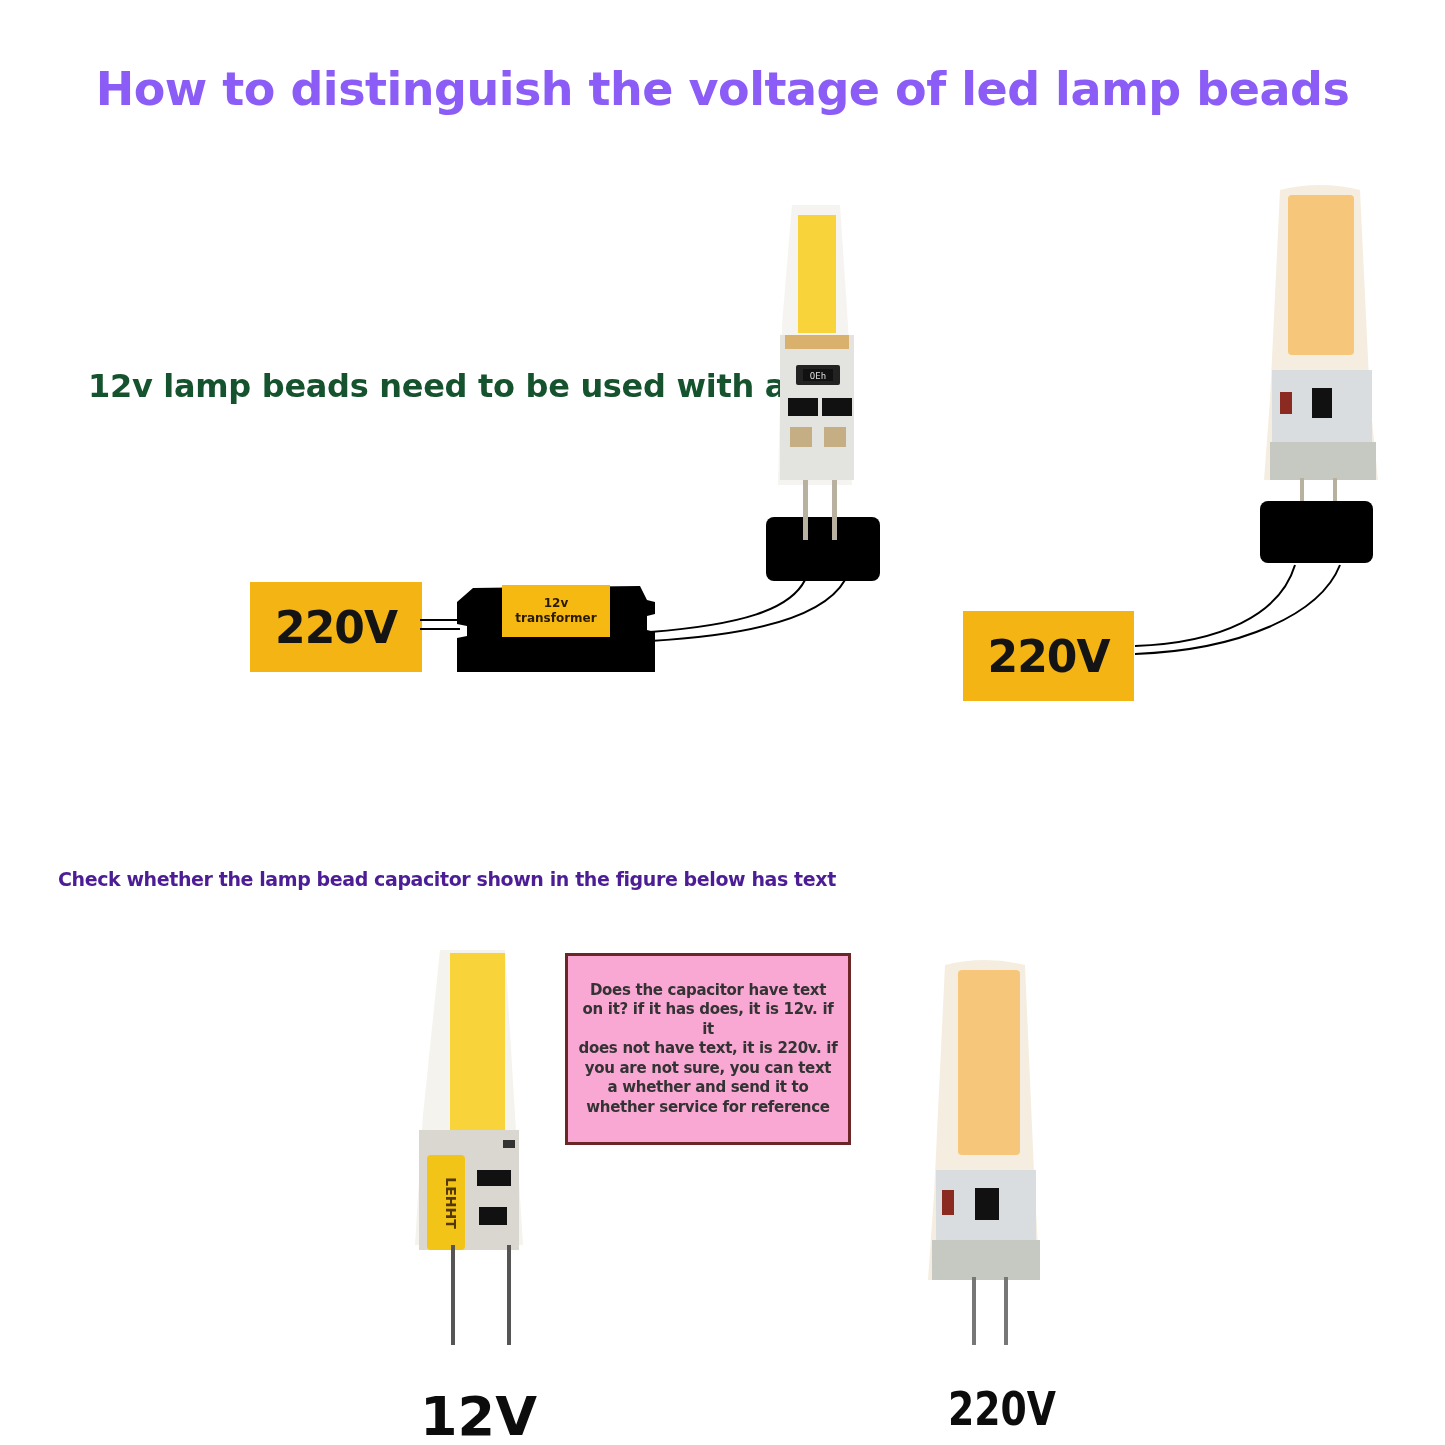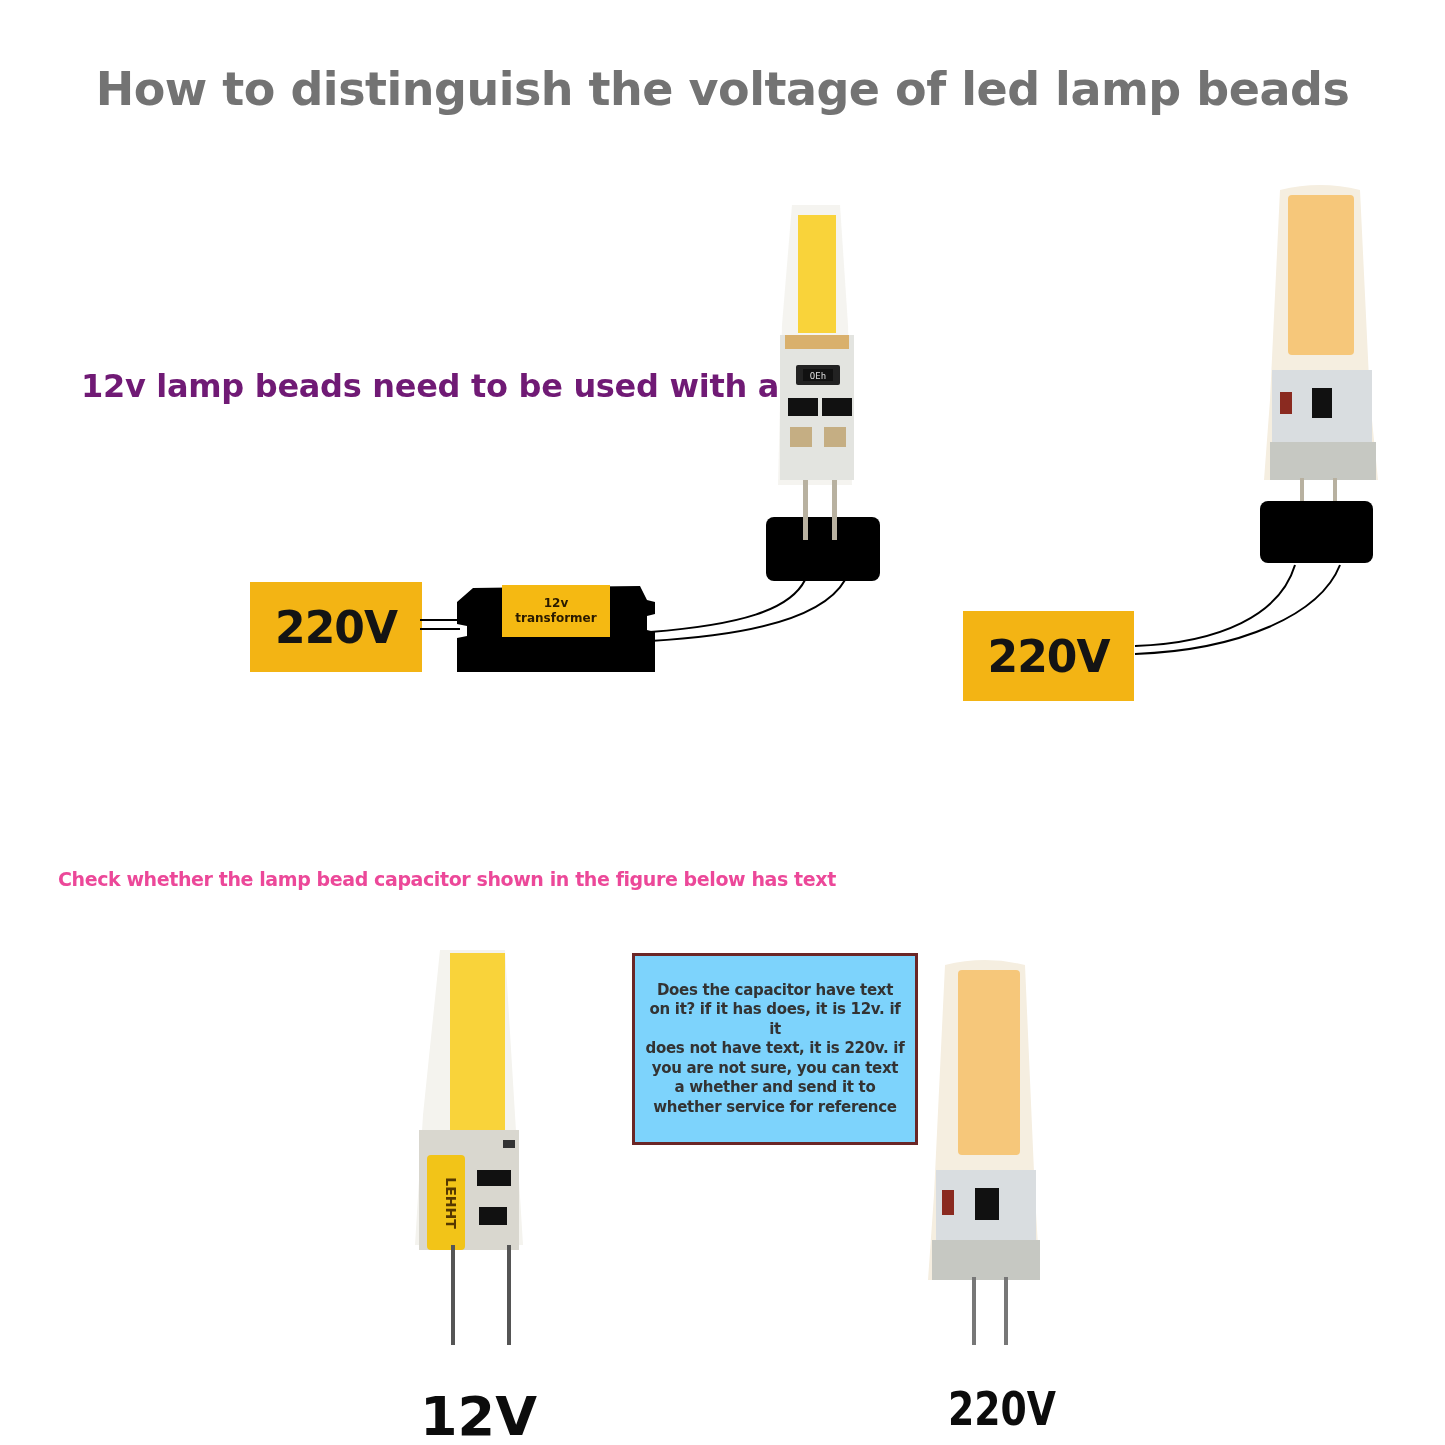--- a/index.html
+++ b/index.html
@@ -1,26 +1,26 @@
 <!DOCTYPE html>
 <html><head>
 <meta charset="utf-8">
 <style>
   html, body { margin:0; padding:0; background:#ffffff; }
   body { width:1445px; height:1445px; position:relative; overflow:hidden; font-family:"DejaVu Sans", sans-serif; color:#111; }
   .abs { position:absolute; }
-  .title { left:0; top:62px; width:1445px; text-align:center; font-weight:bold; font-size:46px; letter-spacing:-0.5px; color:#737373; }
-  .desc { left:81px; top:366px; width:700px; font-weight:bold; font-size:32px; line-height:40px; color:#701a75; letter-spacing:-0.3px; }
-  .check { left:58px; top:868px; font-weight:bold; font-size:19px; color:#ec4899; letter-spacing:-0.4px; }
+  .title { left:0; top:62px; width:1445px; text-align:center; font-weight:bold; font-size:46px; letter-spacing:-0.5px; color:#8b5cf6; }
+  .desc { left:88px; top:366px; width:700px; font-weight:bold; font-size:32px; line-height:40px; color:#14532d; letter-spacing:-0.3px; }
+  .check { left:58px; top:868px; font-weight:bold; font-size:19px; color:#4c1d95; letter-spacing:-0.4px; }
   .vbox { background:#f3b414; display:flex; align-items:center; justify-content:center; font-weight:bold; color:#141414; }
   .vbox span { font-size:44px; letter-spacing:-1px; }
   .socket { background:#000; border-radius:8px; }
   .transformer { left:455px; top:580px; width:200px; height:92px; }
   .tlabel { position:absolute; left:47px; top:5px; width:108px; height:52px; background:#f5b912; color:#2a1a00; font-weight:bold; text-align:center; font-size:12px; line-height:15px; display:flex; flex-direction:column; justify-content:center; }
-  .note { left:632px; top:953px; width:286px; height:192px; border:3px solid #6b2626; box-sizing:border-box; background:#7dd3fc; display:flex; align-items:center; justify-content:center; text-align:center; }
+  .note { left:565px; top:953px; width:286px; height:192px; border:3px solid #6b2626; box-sizing:border-box; background:#f9a8d4; display:flex; align-items:center; justify-content:center; text-align:center; }
   .note p { margin:0; padding:0 8px; font-size:15px; font-weight:bold; line-height:19.5px; color:#333; letter-spacing:-0.3px; }
   .biglabel { font-weight:bold; color:#0c0c0c; }
 </style>
 </head>
 <body>
 
 <div class="abs title">How to distinguish the voltage of led lamp beads</div>
 
 <div class="abs desc">
   <div>12v lamp beads need to be used with a</div>

